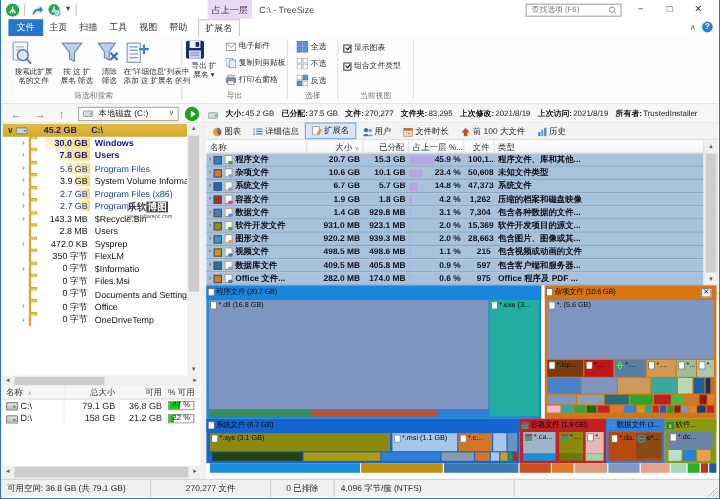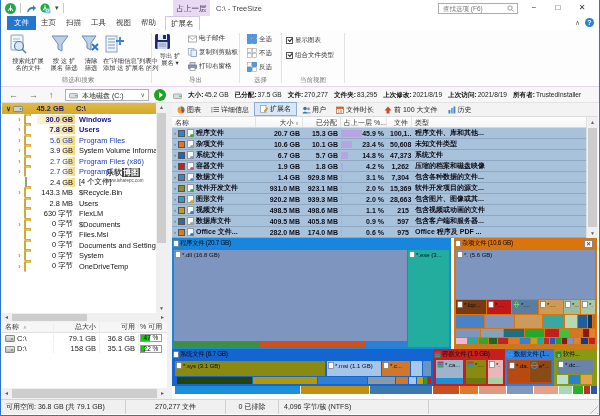--- a/index.html
+++ b/index.html
@@ -431,66 +431,66 @@
             <span class="sz c-blue"><span class="szbar" style="width: 10px; z-index: 0;"></span><span style="position: relative;">2.7 GB</span></span>
             <span class="nm c-blue">Program Files (x86)</span>
           </div>
           <div class="trow">
             <span class="arr">›</span>
             <span class="icon-cell"><span class="folder"></span></span>
             <span class="sz c-blue"><span class="szbar" style="width: 10px; z-index: 0;"></span><span style="position: relative;">2.7 GB</span></span>
             <span class="nm c-blue">ProgramD</span>
           </div>
           <div class="trow">
-            <span class="arr"></span>
-            <span class="icon-cell"><span class="filei"></span></span>
-            <span class="sz c-black"><span class="szbar" style="width: 12px; z-index: 0;"></span><span style="position: relative;">2.4 GB</span></span>
-            <span class="nm c-black">[4 个文件]</span>
-          </div>
-          <div class="trow">
             <span class="arr">›</span>
             <span class="icon-cell"><span class="folder"></span></span>
             <span class="sz c-black"><span style="position: relative;">143.3 MB</span></span>
             <span class="nm c-black">$Recycle.Bin</span>
           </div>
           <div class="trow">
             <span class="arr"></span>
             <span class="icon-cell"><span class="folder"></span></span>
             <span class="sz c-black"><span style="position: relative;">2.8 MB</span></span>
             <span class="nm c-black">Users</span>
           </div>
           <div class="trow">
+            <span class="arr">›</span>
+            <span class="icon-cell"><span class="folder"></span></span>
+            <span class="sz c-black"><span style="position: relative;">472.0 KB</span></span>
+            <span class="nm c-black">Sysprep</span>
+          </div>
+          <div class="trow">
             <span class="arr"></span>
             <span class="icon-cell"><span class="folder"></span></span>
-            <span class="sz c-black"><span style="position: relative;">630 字节</span></span>
+            <span class="sz c-black"><span style="position: relative;">350 字节</span></span>
             <span class="nm c-black">FlexLM</span>
           </div>
           <div class="trow">
             <span class="arr">›</span>
             <span class="icon-cell"><span class="folder"></span></span>
             <span class="sz c-black"><span style="position: relative;">0 字节</span></span>
-            <span class="nm c-black">$Documents</span>
+            <span class="nm c-black">$Informatio</span>
           </div>
           <div class="trow">
             <span class="arr"></span>
             <span class="icon-cell"><span class="folder"></span></span>
             <span class="sz c-black"><span style="position: relative;">0 字节</span></span>
             <span class="nm c-black">Files.Msi</span>
           </div>
           <div class="trow">
             <span class="arr"></span>
             <span class="icon-cell"><span class="folder"></span></span>
             <span class="sz c-black"><span style="position: relative;">0 字节</span></span>
             <span class="nm c-black">Documents and Settings</span>
           </div>
           <div class="trow">
             <span class="arr">›</span>
             <span class="icon-cell"><span class="folder"></span></span>
             <span class="sz c-black"><span style="position: relative;">0 字节</span></span>
-            <span class="nm c-black">System</span>
+            <span class="nm c-black">Office</span>
           </div>
           <div class="trow">
             <span class="arr">›</span>
             <span class="icon-cell"><span class="folder"></span></span>
             <span class="sz c-black"><span style="position: relative;">0 字节</span></span>
             <span class="nm c-black">OneDriveTemp</span>
           </div>
         </div>
 
       <div class="vscroll" style="left:155px;top:0;width:11px;height:210px;">
@@ -529,21 +529,21 @@
                   <div class="ptxt">47 %</div>
                 </div>
               </div>
             </div>
             <div class="drow">
               <div class="dc-name">
                 <span class="drive-sm"></span>
                 <span>D:\</span>
               </div>
               <div class="dc-tot">158 GB</div>
-              <div class="dc-free">35.1 GB</div>
+              <div class="dc-free">21.2 GB</div>
               <div class="dc-pct">
                 <div class="pctbox">
                   <div class="fill" style="width: 22%;"></div>
                   <div class="ptxt">22 %</div>
                 </div>
               </div>
             </div>
           </div>
       </div>
 

